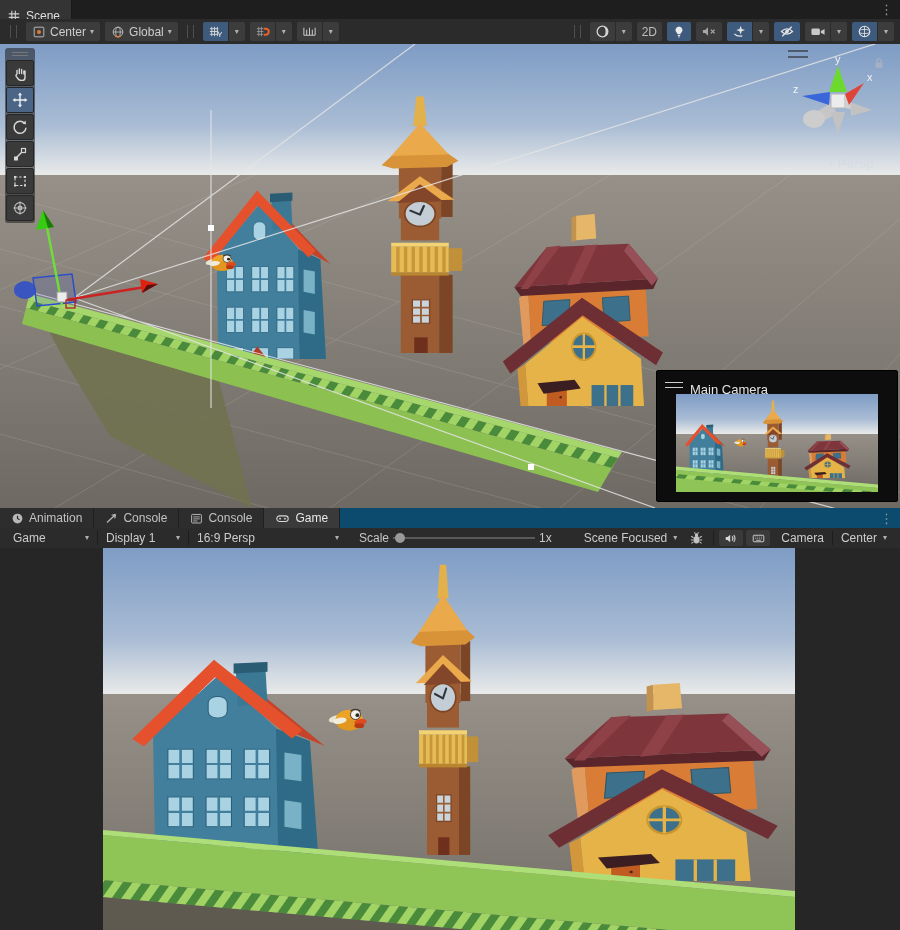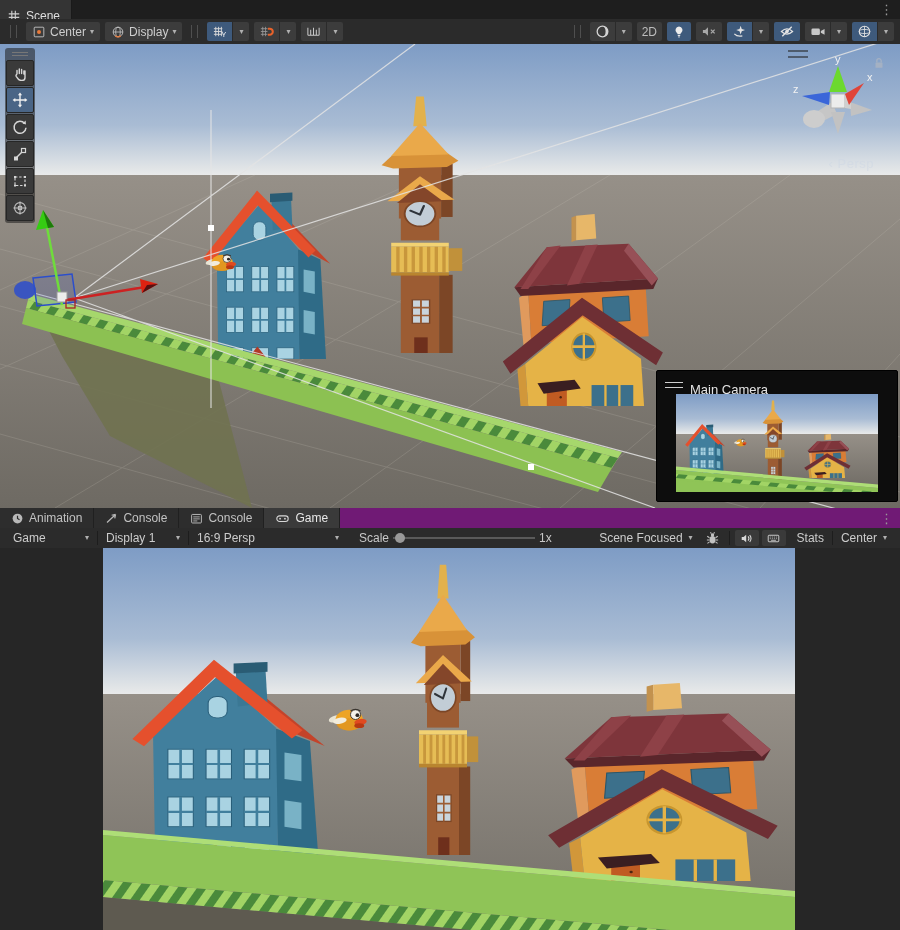--- a/index.html
+++ b/index.html
@@ -1,21 +1,21 @@
 <!DOCTYPE html>
 <html><head>
 <meta charset="utf-8">
 <style>
   html,body{margin:0;padding:0;background:#111;}
   .window{position:relative;width:900px;height:930px;overflow:hidden;background:#282828;
           font-family:"Liberation Sans",sans-serif;color:#c8c8c8;-webkit-font-smoothing:antialiased;}
   .row{position:absolute;left:0;right:0;display:flex;align-items:center;}
   
   #scene-tabbar{top:0;height:19px;background:#1e1e1e;border-bottom:1px solid #141414;}
-  #bottom-tabbar{top:508px;height:20px;background:#701a75;border-bottom:1px solid #171717;}
+  #bottom-tabbar{top:508px;height:20px;background:#0c4a6e;border-bottom:1px solid #171717;}
   .tab{display:flex;align-items:center;gap:5px;height:100%;padding:13px 11px 0 7px;
        background:#343434;font-size:12px;color:#dedede;border-right:1px solid #1a1a1a;}
   .btab{display:flex;align-items:center;gap:5px;height:100%;padding:0 11px;background:#2d2d2d;
         font-size:12px;color:#c2c2c2;border-right:1px solid #202020;}
   .btab.active{background:#3a3a3a;color:#e8e8e8;}
   .kebab{position:absolute;right:7px;top:1px;color:#9a9a9a;font-size:13px;line-height:17px;}
   
   #scene-toolbar{top:19px;height:25px;background:#2b2b2b;border-bottom:1px solid #161616;padding:0 6px;gap:5px;}
   #game-toolbar{top:528px;height:20px;background:#2b2b2b;border-bottom:1px solid #161616;padding:0 5px;font-size:12px;}
   .tbtn{display:flex;align-items:center;gap:4px;height:19px;padding:0 6px;background:#3c3c3c;
@@ -193,21 +193,21 @@
       <span>Center</span>
       <span class="dd">▾</span>
     </div>
     <div class="tbtn">
       <svg width="14" height="14" viewBox="0 0 16 16">
         <circle cx="8" cy="8" r="5.5" fill="none" stroke="#c8c8c8"></circle>
         <ellipse cx="8" cy="8" rx="2.6" ry="5.5" fill="none" stroke="#c8c8c8" stroke-width=".9"></ellipse>
         <path d="M2.5 8h11" stroke="#c8c8c8" stroke-width=".9"></path>
         <path d="M5 12.3a4.2 4.2 0 0 0 6 0" stroke="#e8793a" stroke-width="1.6" fill="none"></path>
       </svg>
-      <span>Display</span>
+      <span>Global</span>
       <span class="dd">▾</span>
     </div>
     <div class="grab"></div>
     <div class="split">
       <div class="l active">
         <svg width="15" height="15" viewBox="0 0 16 16">
           <path d="M2 5h9M2 8h9M2 11h9M4 3v10M7 3v10M10 3v10" stroke="#d8d8d8" stroke-width="1"></path>
           <text x="10" y="13.5" font-size="7.5" fill="#fff">Y</text>
         </svg>
       </div>
@@ -515,21 +515,21 @@
         <path d="M9.8 5.4a4 4 0 0 1 0 5.2M11.8 3.8a6.8 6.8 0 0 1 0 8.4" stroke="#d8d8d8" stroke-width="1.3" fill="none"></path>
       </svg>
     </div>
     <div class="tile" style="margin-left:3px">
       <svg width="15" height="13" viewBox="0 0 16 16">
         <rect x="1.5" y="4" width="13" height="8" rx="1" fill="none" stroke="#d8d8d8" stroke-width="1.1"></rect>
         <path d="M3.5 6.2h1M6 6.2h1M8.5 6.2h1M11 6.2h1M3.5 8.2h1M6 8.2h1M8.5 8.2h1M11 8.2h1M5 10.2h6" stroke="#d8d8d8" stroke-width="1"></path>
       </svg>
     </div>
     <div class="flatdd" style="margin-left:3px">
-      <span>Stats</span>
+      <span>Camera</span>
     </div>
     <div class="vline"></div>
     <div class="flatdd">
       <span>Center</span>
       <span class="dd">▾</span>
     </div>
   </div>
 
   <div id="game-area">
     <div id="game-viewport">

